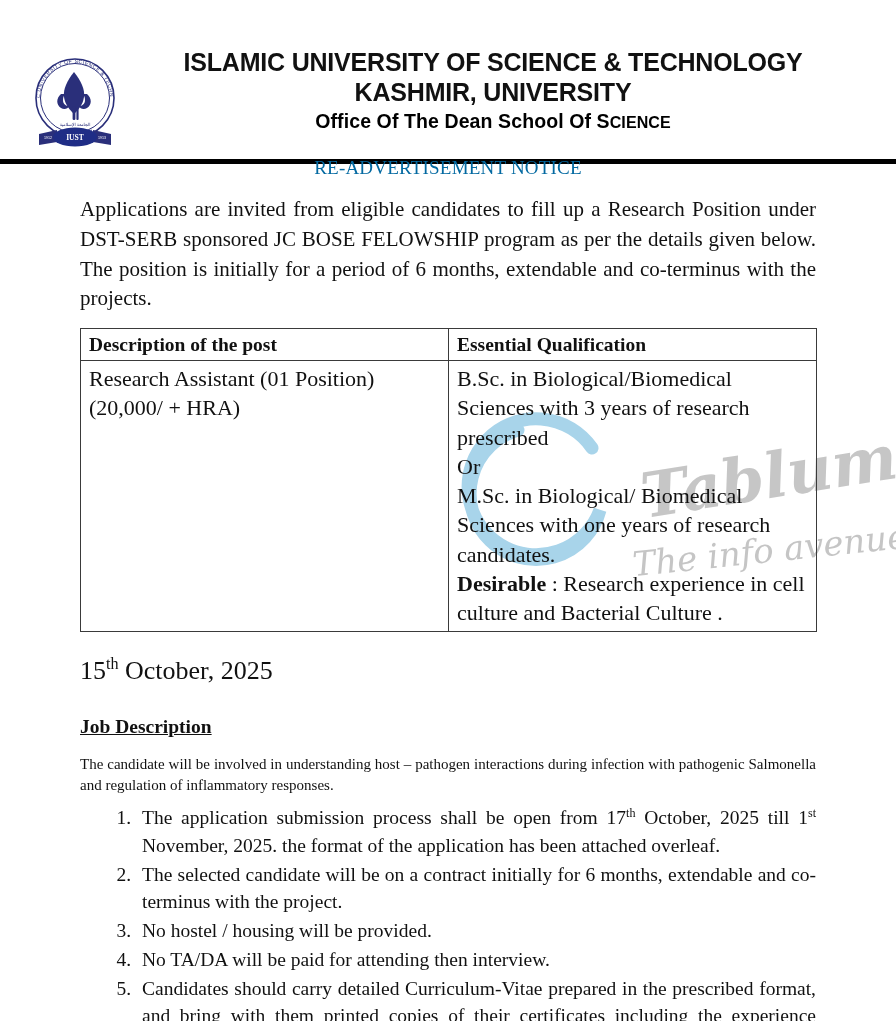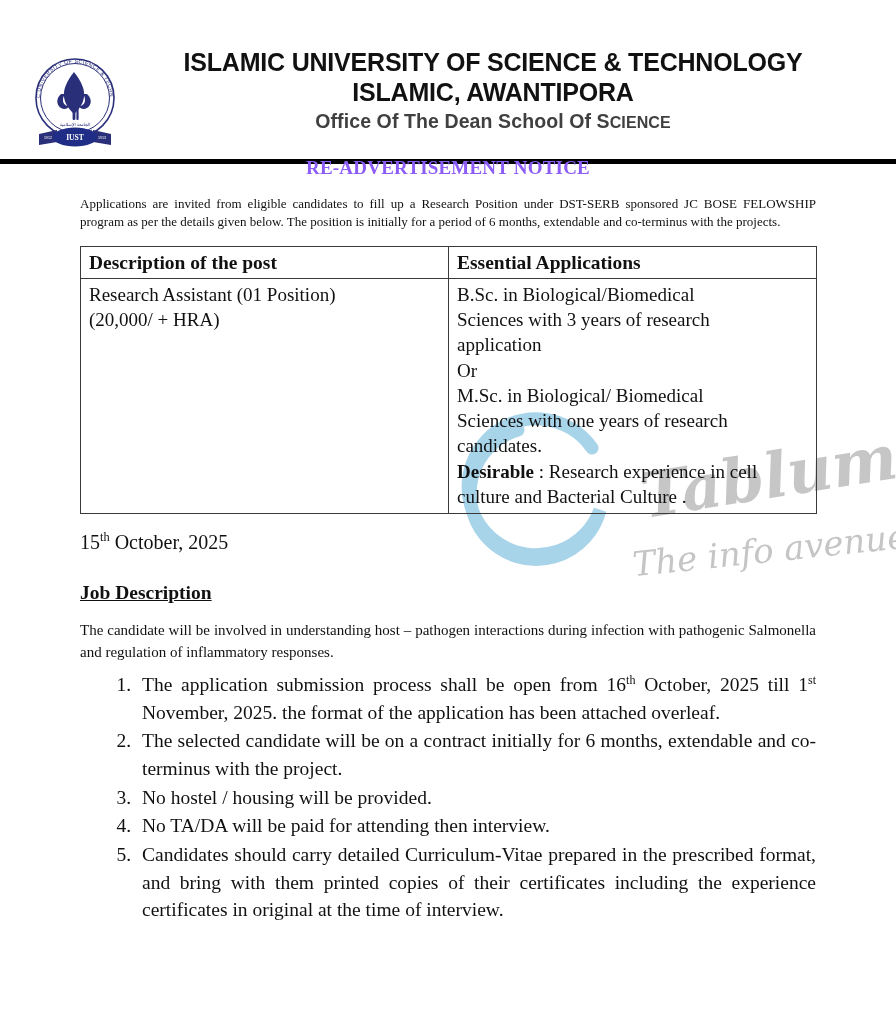--- a/index.html
+++ b/index.html
@@ -46,21 +46,21 @@
     font-weight: bold;
     font-size: 25px;
     letter-spacing: -0.2px;
     line-height: 1.18;
     color: #111;
   }
   .univ-line3 {
     font-weight: bold;
     font-size: 19.5px;
     line-height: 1.5;
-    color: #404040;
+    color: #000000;
     letter-spacing: 0.1px;
   }
   .sc-caps { font-size: 19.5px; }
   .sc-small { font-size: 16px; }
 
   .header-rule {
     position: absolute;
     left: 0;
     top: 159px;
     width: 896px;
@@ -69,49 +69,49 @@
   }
 
   
   .page {
     position: relative;
     padding: 0 80px;
     box-sizing: border-box;
   }
   .notice-title {
     text-align: center;
-    font-weight: bold;
+    font-weight: normal;
     font-size: 19px;
     letter-spacing: 0.2px;
     margin-top: 45px;
-    color: #8b5cf6;
+    color: #0369a1;
   }
   .intro {
     margin-top: 16px;
-    font-size: 13px;
+    font-size: 21px;
     line-height: 1.42;
     text-align: justify;
     text-justify: inter-word;
   }
 
   
   .tbl {
     margin-top: 14px;
     width: 736px;
     border-collapse: collapse;
     table-layout: fixed;
     position: relative;
     z-index: 3;
     padding-left: 37px;
   }
   .tbl td, .tbl th {
     border: 1px solid #3a3a3a;
     vertical-align: top;
     padding: 3px 8px 4px 8px;
-    font-size: 19px;
+    font-size: 22px;
     line-height: 1.33;
     text-align: left;
   }
   .tbl th {
     font-weight: bold;
     font-size: 19.5px;
     padding-bottom: 2px;
   }
   .col-a { width: 368px; }
   .col-b { width: 368px; }
@@ -161,22 +161,22 @@
 
   
   .sec-head {
     font-weight: bold;
     font-size: 19.5px;
     text-decoration: underline;
     margin-top: 26px;
     display: inline-block;
   }
   .sec-text {
-    font-size: 20px;
-    margin-top: 14px;
+    font-size: 26px;
+    margin-top: 21px;
     line-height: 1.4;
   }
   .para-just {
     font-size: 15px;
     margin-top: 16px;
     line-height: 1.42;
     text-align: justify;
   }
   .plain-head {
     font-size: 19.5px;
@@ -230,21 +230,21 @@
         <ellipse cx="48" cy="87" rx="22" ry="9.5" fill="#1f2d86"></ellipse>
         <text x="48" y="90.4" font-size="7.6" fill="#ffffff" text-anchor="middle" font-weight="bold" font-family="'Liberation Serif', serif">IUST</text>
         <text x="21" y="88.5" font-size="3.6" fill="#ffffff" text-anchor="middle" font-family="'Liberation Sans', sans-serif">1912</text>
         <text x="75" y="88.5" font-size="3.6" fill="#ffffff" text-anchor="middle" font-family="'Liberation Sans', sans-serif">1913</text>
       </svg>
     </div>
   </div>
 
   <div class="header-titles">
     <div class="univ-line1">ISLAMIC UNIVERSITY OF SCIENCE &amp; TECHNOLOGY</div>
-    <div class="univ-line2">ISLAMIC, AWANTIPORA</div>
+    <div class="univ-line2">KASHMIR, UNIVERSITY</div>
     <div class="univ-line3"><span>Office Of The Dean School Of </span><span class="sc-caps">S</span><span class="sc-small">CIENCE</span></div>
   </div>
 </div>
 <div class="header-rule"></div>
 
 <div class="wm-layer">
   <div class="wm-circle">
     <svg width="180" height="180" viewBox="0 0 180 180">
       <path d="M 140 46 A 68 68 0 1 0 148 108 A 66 66 0 1 1 66 28" fill="none" stroke="#a8d4ea" stroke-width="13" stroke-linecap="round"></path>
     </svg>
@@ -260,34 +260,34 @@
   <div class="intro">Applications are invited from eligible candidates to fill up a Research Position under DST-SERB sponsored JC BOSE FELOWSHIP program as per the details given below. The position is initially for a period of 6 months, extendable and co-terminus with the projects.</div>
 
   <table class="tbl">
     <colgroup>
         <col class="col-a">
         <col class="col-b">
       </colgroup>
     <thead>
       <tr>
         <th>Description of the post</th>
-        <th>Essential Applications</th>
+        <th>Essential Qualification</th>
       </tr>
     </thead>
     <tbody>
       <tr>
         <td class="cell-body">
           <div>Research Assistant (01 Position)</div>
           <div>(20,000/ + HRA)</div>
         </td>
         <td class="cell-body">
           <div id="qual-lines">
               <div>B.Sc. in Biological/Biomedical</div>
               <div>Sciences with 3 years of research</div>
-              <div>application</div>
+              <div>prescribed</div>
               <div>Or</div>
               <div>M.Sc. in Biological/ Biomedical</div>
               <div>Sciences with one years of research</div>
               <div>candidates.</div>
             </div>
           <div><span class="bold">Desirable</span><span> : Research experience in cell culture and Bacterial Culture .</span></div>
         </td>
       </tr>
     </tbody>
   </table>
@@ -296,20 +296,20 @@
     <div class="sec-text"><span>15</span><sup>th</sup><span> October, 2025</span></div>
   </div>
 
   <div>
     <div class="sec-head">Job Description</div>
     <div class="para-just">The candidate will be involved in understanding host – pathogen interactions during infection with pathogenic Salmonella and regulation of inflammatory responses.</div>
   </div>
 
 
   <ol class="terms" id="terms-list">
-      <li><span>The application submission process shall be open from 16</span><sup>th</sup><span> October, 2025 till 1</span><sup>st</sup><span> November, 2025. the format of the application has been attached overleaf.</span></li>
+      <li><span>The application submission process shall be open from 17</span><sup>th</sup><span> October, 2025 till 1</span><sup>st</sup><span> November, 2025. the format of the application has been attached overleaf.</span></li>
       <li>The selected candidate will be on a contract initially for 6 months, extendable and co-terminus with the project.</li>
       <li>No hostel / housing will be provided.</li>
       <li>No TA/DA will be paid for attending then interview.</li>
       <li>Candidates should carry detailed Curriculum-Vitae prepared in the prescribed format, and bring with them printed copies of their certificates including the experience certificates in original at the time of interview.</li>
     </ol>
 
 </div>
 
 </body></html>

